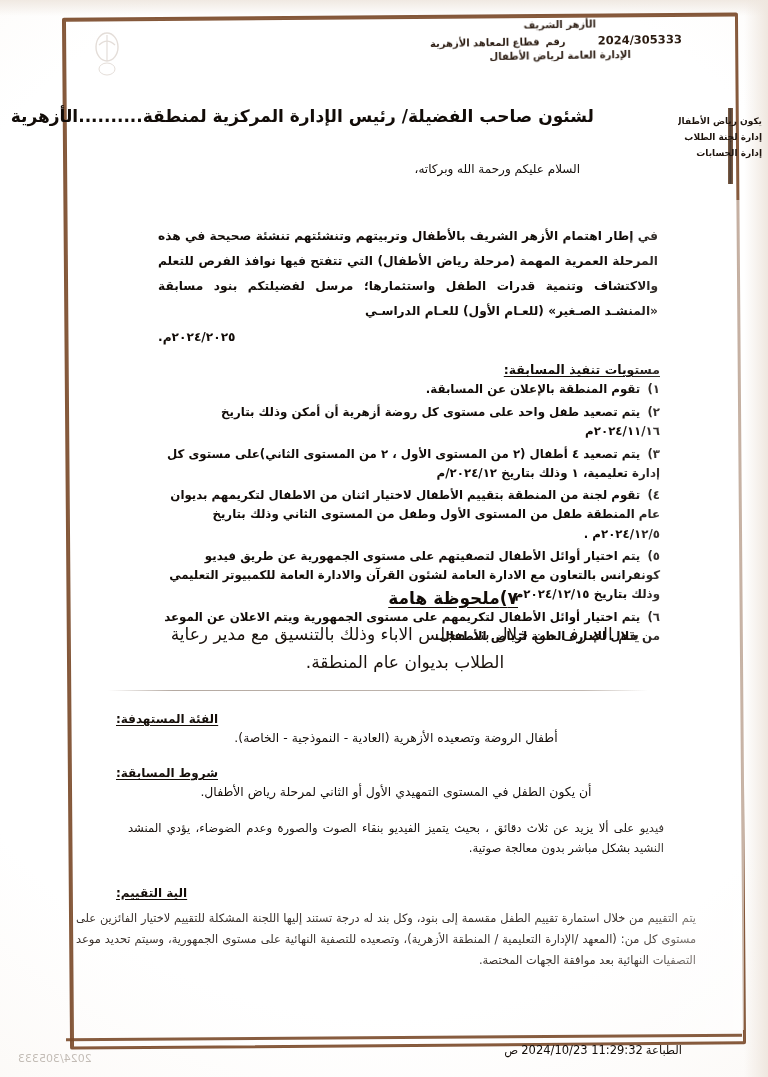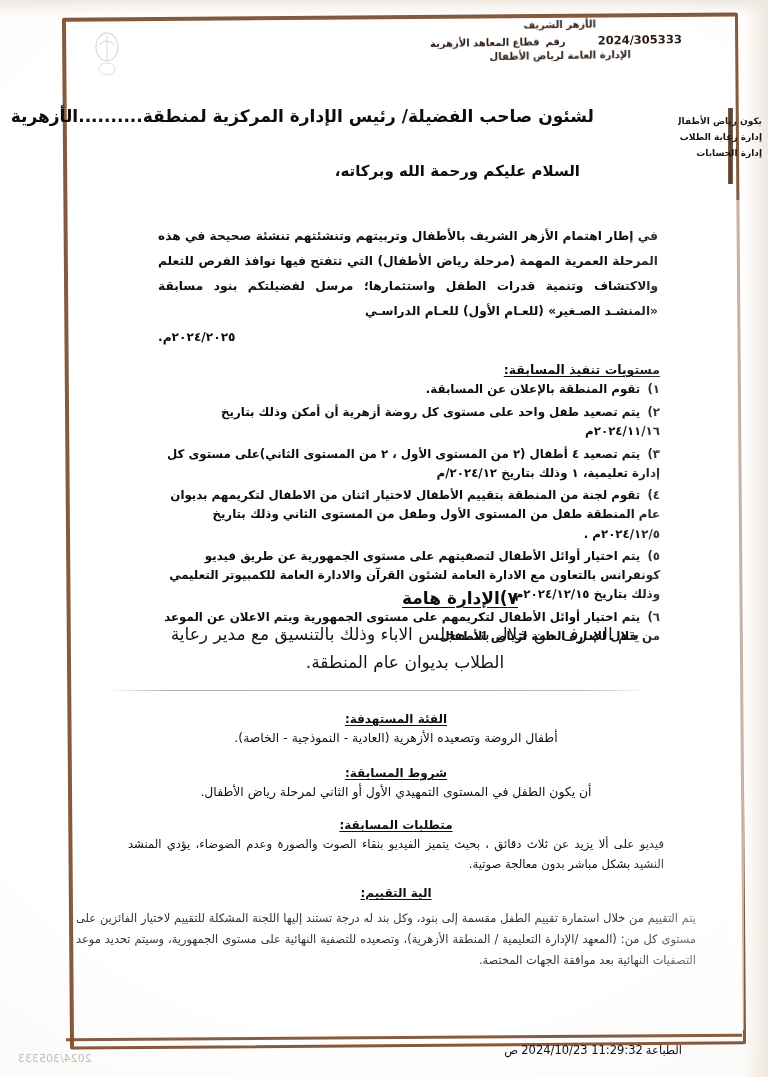--- a/index.html
+++ b/index.html
@@ -153,22 +153,22 @@
   }
 
   .salutation {
     font-size: 17px;
     font-weight: bold;
     right: 174px;
     top: 106px;
     letter-spacing: -.2px;
   }
   .greeting {
-    font-size: 15px;
-    font-weight: bold;
+    font-size: 12px;
+    font-weight: normal;
     right: 188px;
     top: 162px;
   }
 
   .para {
     position: absolute;
     right: 110px;
     top: 224px;
     width: 500px;
     direction: rtl;
@@ -241,21 +241,21 @@
 
   .block {
     position: absolute;
     width: 560px;
     right: 92px;
     direction: rtl;
     color: #150e09;
   }
   .block .h {
     display: block;
-    text-align: center;
+    text-align: left;
     font-size: 12px;
     font-weight: bold;
     text-decoration: underline;
     text-underline-offset: 2px;
     margin-bottom: 2px;
   }
   .block .t {
     display: block;
     text-align: center;
     font-size: 12.4px;
@@ -357,21 +357,21 @@
       <span class="lh-num">2024/305333</span>
       <span class="lh-line">رقم</span>
       <span class="lh-line dept">قطاع المعاهد الأزهرية</span>
     </div>
     <div class="lh-line dept">الإدارة العامة لرياض الأطفال</div>
   </div>
 
   <div class="stamp-bar"></div>
   <div class="margin-stamps">
     <div>يكون رياض الأطفال</div>
-    <div>إدارة رعاية الطلاب</div>
+    <div>إدارة لجنة الطلاب</div>
     <div>إدارة الحسابات</div>
   </div>
 
   <div class="content">
 
     <div class="ln salutation">لشئون صاحب الفضيلة/ رئيس الإدارة المركزية لمنطقة..........الأزهرية</div>
     <div class="ln greeting">السلام عليكم ورحمة الله وبركاته،</div>
 
     <div class="para">
       <span>في إطار اهتمام الأزهر الشريف بالأطفال وتربيتهم وتنشئتهم تنشئة صحيحة في هذه المرحلة العمرية المهمة (مرحلة رياض الأطفال) التي تتفتح فيها نوافذ الفرص للتعلم والاكتشاف وتنمية قدرات الطفل واستثمارها؛ مرسل لفضيلتكم بنود مسابقة «المنشـد الصـغير» (للعـام الأول) للعـام الدراسـي</span>
@@ -400,38 +400,37 @@
         <span class="n">٥)</span>
         <span>يتم اختيار أوائل الأطفال لتصفيتهم على مستوى الجمهورية عن طريق فيديو كونفرانس بالتعاون مع الادارة العامة لشئون القرآن والادارة العامة للكمبيوتر التعليمي وذلك بتاريخ ٢٠٢٤/١٢/١٥م</span>
       </div>
       <div class="item">
         <span class="n">٦)</span>
         <span>يتم اختيار أوائل الأطفال لتكريمهم على مستوى الجمهورية ويتم الاعلان عن الموعد من خلال الإدارة العامة لرياض الأطفال.</span>
       </div>
     </div>
 
     <div class="note-head">
-      <span>٧)</span><span>الإدارة هامة</span>
+      <span>٧)</span><span>ملحوظة هامة</span>
     </div>
     <div class="note-body">يتم الصرف من خلال بند مجلس الاباء وذلك بالتنسيق مع مدير رعاية الطلاب بديوان عام المنطقة.</div>
 
     <div class="divider"></div>
 
     <div class="block b-target">
       <span class="h">الفئة المستهدفة:</span>
       <span class="t">أطفال الروضة وتصعيده الأزهرية (العادية - النموذجية - الخاصة).</span>
     </div>
 
     <div class="block b-terms">
       <span class="h">شروط المسابقة:</span>
       <span class="t">أن يكون الطفل في المستوى التمهيدي الأول أو الثاني لمرحلة رياض الأطفال.</span>
     </div>
 
     <div class="block b-req">
-      <span class="h">متطلبات المسابقة:</span>
       <span class="t just">فيديو على ألا يزيد عن ثلاث دقائق ، بحيث يتميز الفيديو بنقاء الصوت والصورة وعدم الضوضاء، يؤدي المنشد النشيد بشكل مباشر بدون معالجة صوتية.</span>
     </div>
 
     <div class="block b-eval">
       <span class="h">الية التقييم:</span>
     </div>
     <div class="eval-body">يتم التقييم من خلال استمارة تقييم الطفل مقسمة إلى بنود، وكل بند له درجة تستند إليها اللجنة المشكلة للتقييم لاختيار الفائزين على مستوى كل من: (المعهد /الإدارة التعليمية / المنطقة الأزهرية)، وتصعيده للتصفية النهائية على مستوى الجمهورية، وسيتم تحديد موعد التصفيات النهائية بعد موافقة الجهات المختصة.</div>
 
   </div>
 

